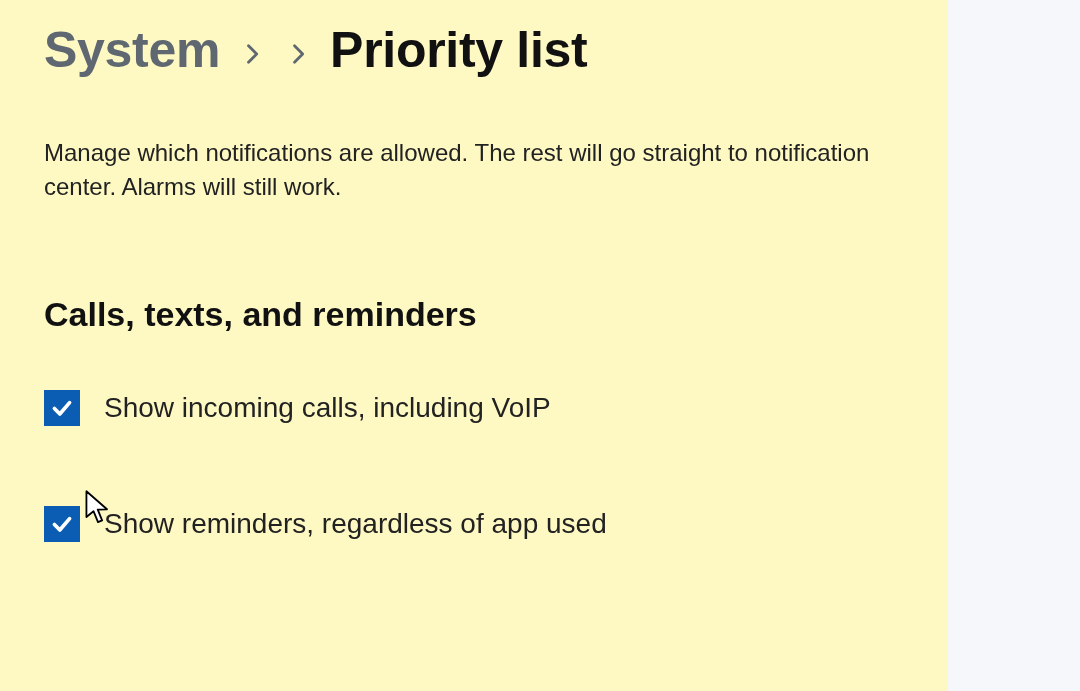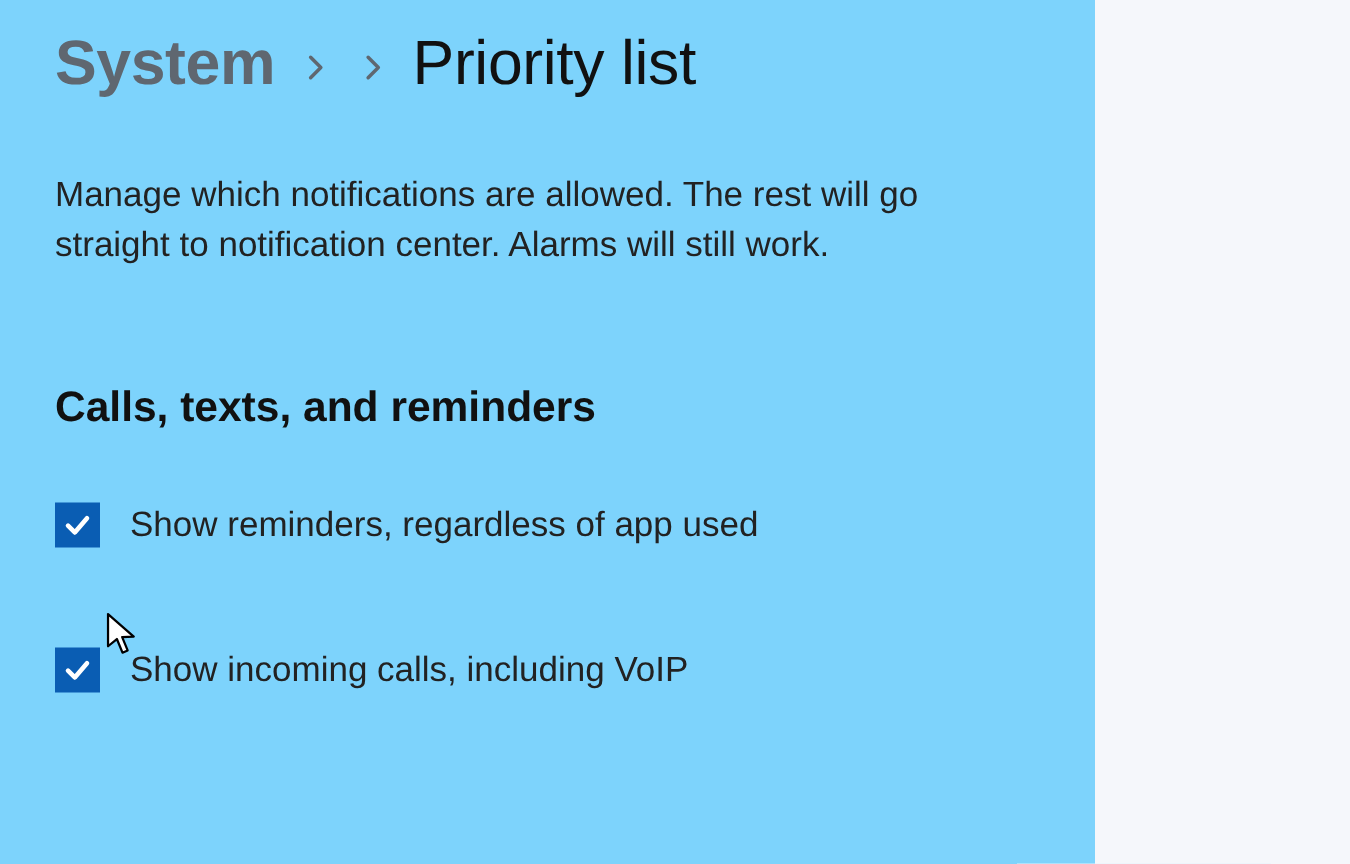--- a/index.html
+++ b/index.html
@@ -8,24 +8,24 @@
     width: 1080px;
     height: 691px;
     background: #f5f7fb;
     font-family: "Segoe UI", "Segoe UI Variable", Arial, sans-serif;
     color: #1a1a1a;
     overflow: hidden;
   }
 
   .page {
     box-sizing: border-box;
-    width: 876px;
+    width: 948px;
     height: 691px;
     padding: 20px 44px 0 44px;
-    background: #7dd3fc;
+    background: #fef9c3;
     position: relative;
   }
 
   
   .breadcrumb {
     display: flex;
     align-items: center;
     flex-wrap: wrap;
     gap: 18px;
     margin-top: 2px;
@@ -33,35 +33,35 @@
   }
   .breadcrumb-part {
     font-size: 50px;
     line-height: 1.15;
     font-weight: 600;
     color: #5f6770;
     letter-spacing: -0.3px;
   }
   .breadcrumb-part.current {
     color: #111;
-    font-weight: 400;
+    font-weight: 700;
   }
   .breadcrumb-sep {
     display: inline-flex;
     align-items: center;
     justify-content: center;
     color: #5f6770;
     font-size: 40px;
     line-height: 1;
     padding-top: 6px;
   }
 
   
   .description {
-    font-size: 28px;
+    font-size: 24px;
     line-height: 1.45;
     color: #222;
     max-width: 940px;
     margin-bottom: 90px;
     font-weight: 400;
   }
 
   
   .section-heading {
     font-size: 34px;
@@ -142,30 +142,30 @@
   <p class="description">Manage which notifications are allowed. The rest will go straight to notification center. Alarms will still work.</p>
 
   <h2 class="section-heading">Calls, texts, and reminders</h2>
 
   <div class="checkbox-row">
     <span class="checkbox-box">
       <svg viewBox="0 0 24 24">
           <polyline points="5 12.5 10 17.5 19 7"></polyline>
         </svg>
     </span>
-    <span class="checkbox-label">Show reminders, regardless of app used</span>
+    <span class="checkbox-label">Show incoming calls, including VoIP</span>
   </div>
 
   <div class="checkbox-row">
     <span class="checkbox-box">
       <svg viewBox="0 0 24 24">
           <polyline points="5 12.5 10 17.5 19 7"></polyline>
         </svg>
     </span>
-    <span class="checkbox-label">Show incoming calls, including VoIP</span>
+    <span class="checkbox-label">Show reminders, regardless of app used</span>
   </div>
 
   <div class="cursor" style="left:84px; top:490px;">
     <svg viewBox="0 0 20 28">
       <path d="M1 1 L1 21 L6.5 16.5 L10 25 L13.2 23.6 L9.8 15.3 L17 15 Z" fill="#ffffff" stroke="#000000" stroke-width="1.4" stroke-linejoin="round"></path>
     </svg>
   </div>
 
 </div>
 

